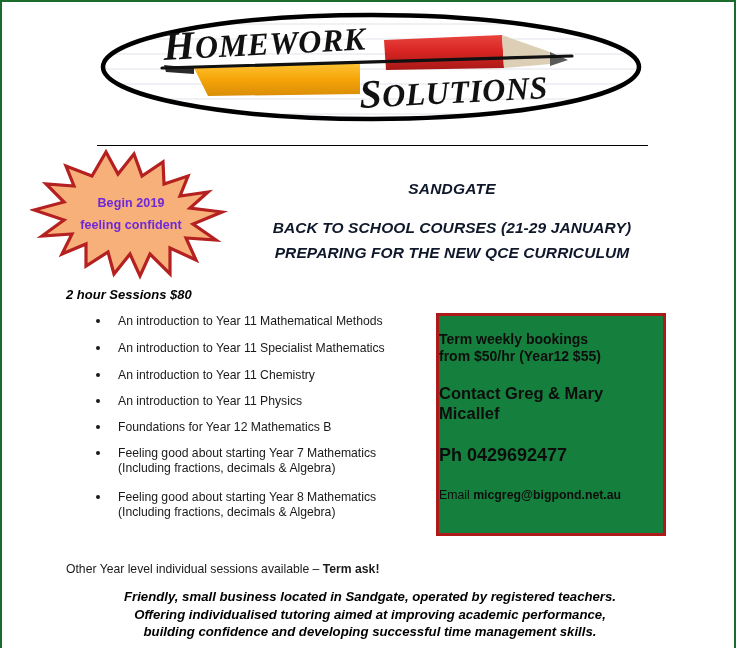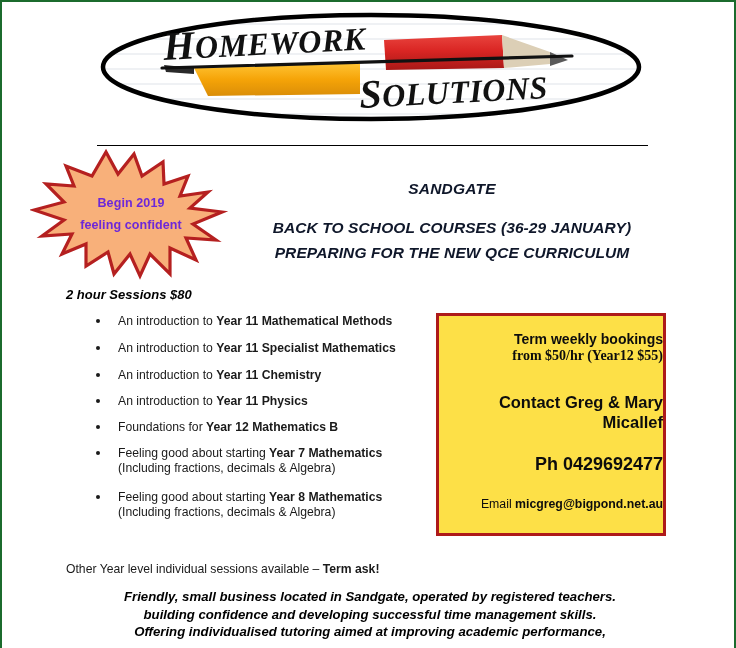--- a/index.html
+++ b/index.html
@@ -126,54 +126,54 @@
   #course-list li .bullet {
     position: absolute;
     left: 6px;
     top: 5px;
     width: 4px;
     height: 4px;
     border-radius: 50%;
     background: #1a1a1a;
   }
   #course-list li .ln { display: block; white-space: nowrap; }
-  #course-list li .b { font-weight: bold; text-align: right; }
+  #course-list li .b { font-weight: normal; text-align: right; }
 
   
   #other-line {
     position: absolute;
     left: 64px;
     top: 560px;
     font-size: 12.2px;
     color: #1a1a1a;
     white-space: nowrap;
   }
   #other-line .b { font-weight: bold; }
 
   
   #contact-box {
     position: absolute;
     left: 434px;
     top: 311px;
     width: 230px;
     height: 223px;
-    background: #fde047;
+    background: #15803d;
     border: 3px solid #AE1A1A;
     box-sizing: border-box;
-    text-align: right;
+    text-align: left;
   }
   .cb-line {
     color: #0d0d0d;
     font-weight: bold;
     white-space: nowrap;
     line-height: 1.18;
   }
   #cb-term1 { margin-top: 15px; font-size: 14px; }
-  #cb-term2 { font-size: 14px; font-family: Liberation Serif, serif; }
-  #cb-contact1 { margin-top: 29px; font-size: 16.5px; }
+  #cb-term2 { font-size: 14px; }
+  #cb-contact1 { margin-top: 20px; font-size: 16.5px; }
   #cb-contact2 { font-size: 16.5px; }
   #cb-phone { margin-top: 22px; font-size: 18px; }
   #cb-email { margin-top: 22px; font-size: 12.3px; font-weight: normal; }
   #cb-email .b { font-weight: bold; }
 
   
   #footer {
     position: absolute;
     left: 60px;
     top: 586px;
@@ -251,21 +251,21 @@
     <svg viewBox="0 0 202 132" xmlns="http://www.w3.org/2000/svg">
       <polygon points="76,4 88,26 104,6 112,28 133,14 134,36 158,28 150,48 178,44 160,60 192,64 163,76 186,92 156,90 166,112 140,100 140,126 120,106 110,128 100,106 84,126 78,104 56,118 56,96 32,106 42,86 12,88 34,72 4,62 34,54 16,36 44,38 36,18 62,28" fill="#F8B07A" stroke="#B52020" stroke-width="3.2" stroke-linejoin="miter"></polygon>
     </svg>
     <div id="starburst-text">
       <span>Begin 2019</span>
       <span>feeling confident</span>
     </div>
   </div>
 
   <div class="hd" id="hd-sandgate">SANDGATE</div>
-  <div class="hd" id="hd-line1">BACK TO SCHOOL COURSES (36-29 JANUARY)</div>
+  <div class="hd" id="hd-line1">BACK TO SCHOOL COURSES (21-29 JANUARY)</div>
   <div class="hd" id="hd-line2">PREPARING FOR THE NEW QCE CURRICULUM</div>
 
   <div id="sessions-price">2 hour Sessions $80</div>
 
   <ul id="course-list">
       <li style="margin-bottom: 12px;">
         <span class="bullet"></span>
         <span class="ln"><span>An introduction to </span><span class="b">Year 11 Mathematical Methods</span></span>
       </li>
       <li style="margin-bottom: 12px;">
@@ -304,17 +304,17 @@
     <div class="cb-line" id="cb-term1">Term weekly bookings</div>
     <div class="cb-line" id="cb-term2">from $50/hr (Year12 $55)</div>
     <div class="cb-line" id="cb-contact1">Contact Greg &amp; Mary</div>
     <div class="cb-line" id="cb-contact2">Micallef</div>
     <div class="cb-line" id="cb-phone">Ph 0429692477</div>
     <div class="cb-line" id="cb-email"><span>Email </span><span class="b">micgreg@bigpond.net.au</span></div>
   </div>
 
   <div id="footer">
     <div>Friendly, small business located in Sandgate, operated by registered teachers.</div>
+    <div>Offering individualised tutoring aimed at improving academic performance,</div>
     <div>building confidence and developing successful time management skills.</div>
-    <div>Offering individualised tutoring aimed at improving academic performance,</div>
   </div>
 
 </div>
 
 </body></html>

